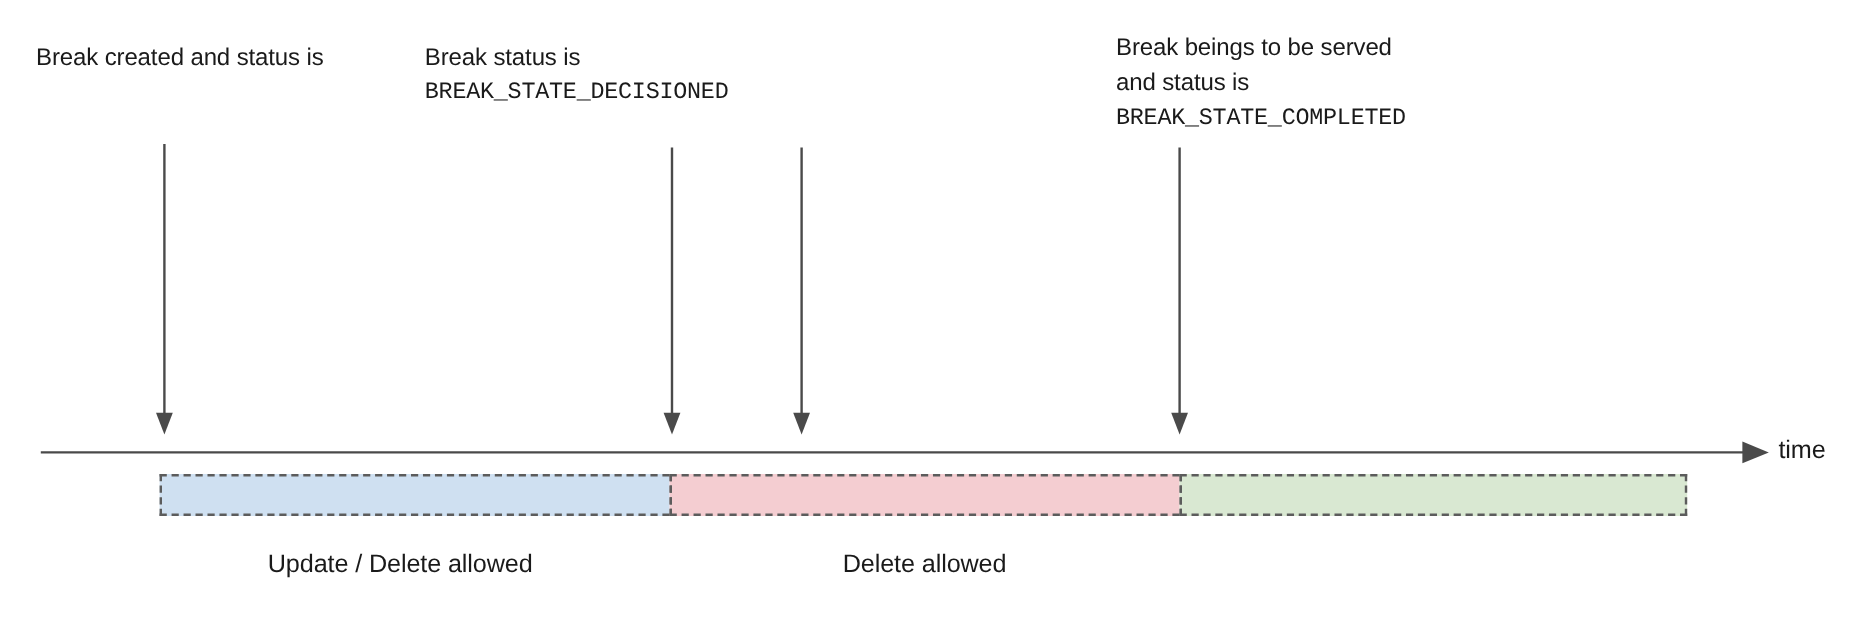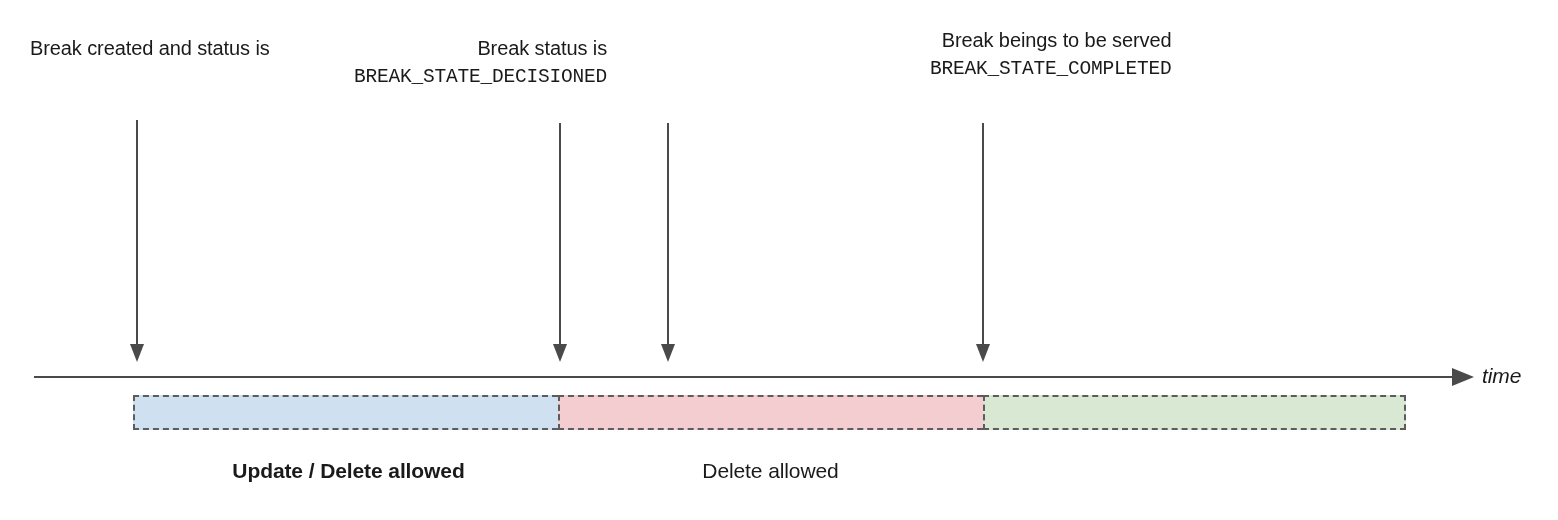--- a/index.html
+++ b/index.html
@@ -18,21 +18,20 @@
     background: #ffffff;
     overflow: hidden;
   }
 
   
   .annotation {
     position: absolute;
     color: #1a1a1a;
     line-height: 29px;
     white-space: nowrap;
-    text-align: right;
   }
   .annotation .prose {
     font-family: "Liberation Sans", sans-serif;
     font-size: 20px;
     letter-spacing: -0.1px;
   }
   .annotation .mono {
     font-family: "Liberation Mono", monospace;
     font-size: 19.5px;
     letter-spacing: -0.2px;
@@ -62,21 +61,20 @@
   #timeline-axis svg { display: block; }
 
   #time-axis-label {
     position: absolute;
     left: 1482px;
     top: 364px;
     font-family: "Liberation Sans", sans-serif;
     font-size: 21px;
     color: #1a1a1a;
     letter-spacing: -0.1px;
-    font-style: italic;
   }
 
   
   .phase-bar {
     position: absolute;
     top: 395px;
     height: 35px;
     box-sizing: border-box;
     border: 2px dashed #5c5c5c;
   }
@@ -112,41 +110,42 @@
   .phase-caption {
     position: absolute;
     top: 459px;
     font-family: "Liberation Sans", sans-serif;
     font-size: 21px;
     color: #1a1a1a;
     letter-spacing: -0.1px;
     text-align: center;
     white-space: nowrap;
   }
-  #caption-update-delete { left: 136px; width: 425px; font-weight: bold; }
+  #caption-update-delete { left: 121px; width: 425px; }
   #caption-delete        { left: 558px; width: 425px; }
   #caption-next-create   { left: 983px; width: 423px; }
 </style>
 </head>
 <body>
 
 <div id="stage">
 
   <div class="annotation" id="annotation-scheduled">
     <span class="ln prose">Break created and status is</span>
   </div>
 
   <div class="annotation" id="annotation-decisioned">
     <span class="ln prose">Break status is</span>
     <span class="ln mono">BREAK_STATE_DECISIONED</span>
   </div>
 
 
   <div class="annotation" id="annotation-completed">
     <span class="ln prose">Break beings to be served</span>
+    <span class="ln prose">and status is</span>
     <span class="ln mono">BREAK_STATE_COMPLETED</span>
   </div>
 
   <div class="pointer-arrow" style="left:128px; top:120px; height:244px;">
     <svg width="18" height="244" viewBox="0 0 18 244">
       <line x1="9" y1="0" x2="9" y2="228" stroke="#4a4a4a" stroke-width="2"></line>
       <polygon points="9,242 2,224 16,224" fill="#4a4a4a"></polygon>
     </svg>
   </div>
 

